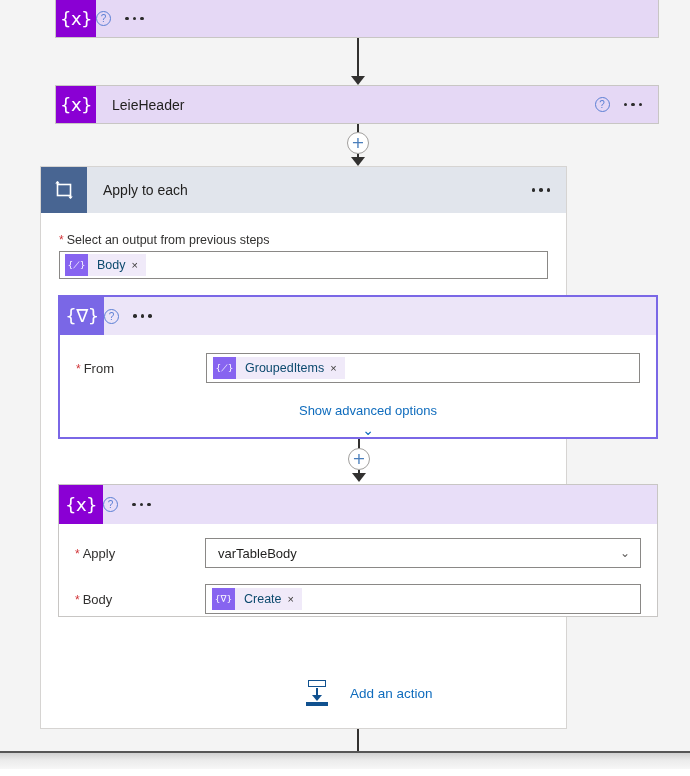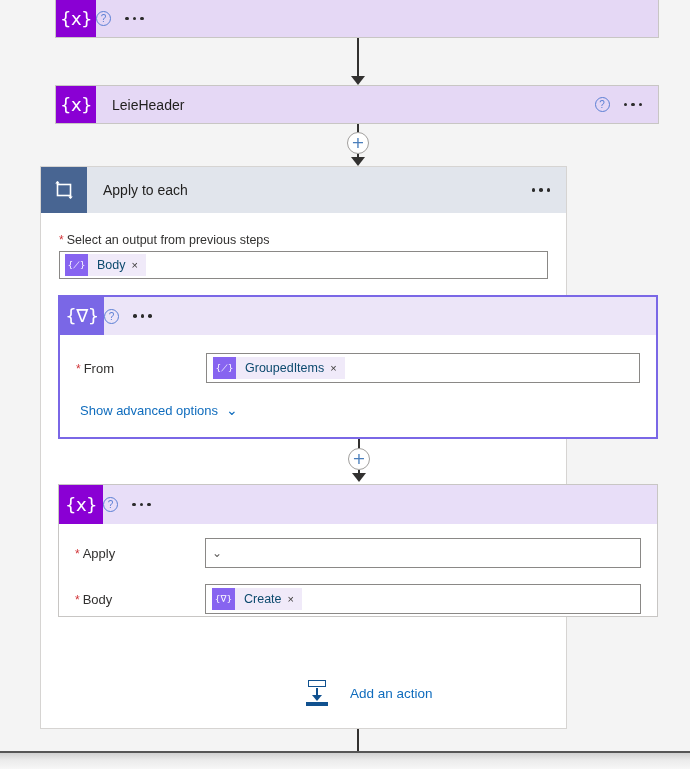--- a/index.html
+++ b/index.html
@@ -406,21 +406,21 @@
             <span>From</span>
           </div>
           <div class="field-input">
             <span class="token">
               <span class="token-icon">{⟋}</span>
               <span class="token-label">GroupedItems</span>
               <span class="token-x">×</span>
             </span>
           </div>
         </div>
-        <div style="display:flex; align-items:center; gap:8px; padding:14px 0 0 20px;">
+        <div style="display:flex; align-items:center; gap:8px; padding:14px 0 0 20px;flex-direction:column;">
           <span class="add-action-label" style="font-size:13px;">Show advanced options</span>
           <span style="color:#0f6cbd; font-size:14px; font-family:'DejaVu Sans', sans-serif; line-height:0.6;">⌄</span>
         </div>
       </div>
     </div>
 
     <div class="conn-line" style="left:317px; top:272px; height:10px;"></div>
     <div class="plus-btn" style="left:307px; top:281px;">+</div>
     <div class="conn-line" style="left:317px; top:303px; height:7px;"></div>
     <div class="arrow-head" style="left:311px; top:306px;"></div>
@@ -439,20 +439,21 @@
             </div>
         </div>
       </div>
       <div class="card-body">
         <div class="field-row" style="padding-top:8px;">
           <div class="field-label">
             <span class="req">*</span>
             <span>Apply</span>
           </div>
           <div class="field-input">
+            <span class="field-text">varTableBody</span>
             <span class="chev">⌄</span>
           </div>
         </div>
         <div class="field-row" style="padding-top:4px;">
           <div class="field-label">
             <span class="req">*</span>
             <span>Body</span>
           </div>
           <div class="field-input">
             <span class="token">

